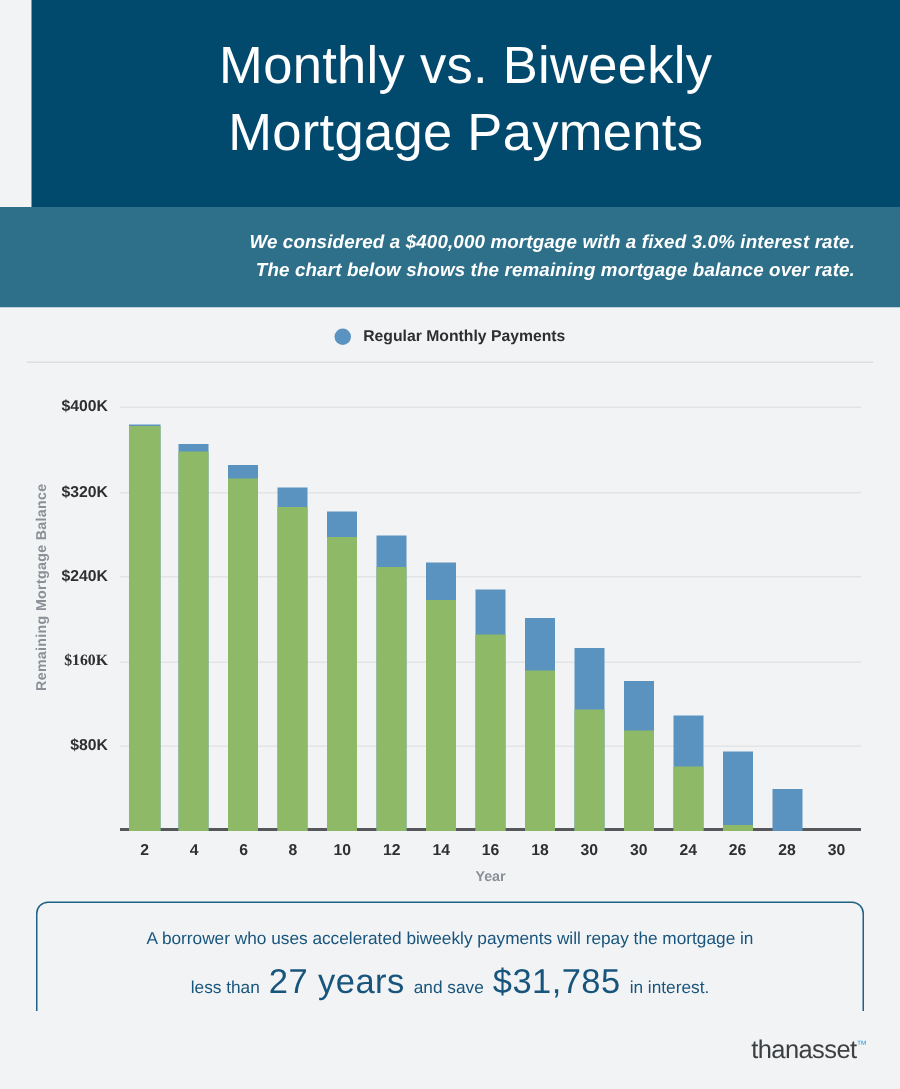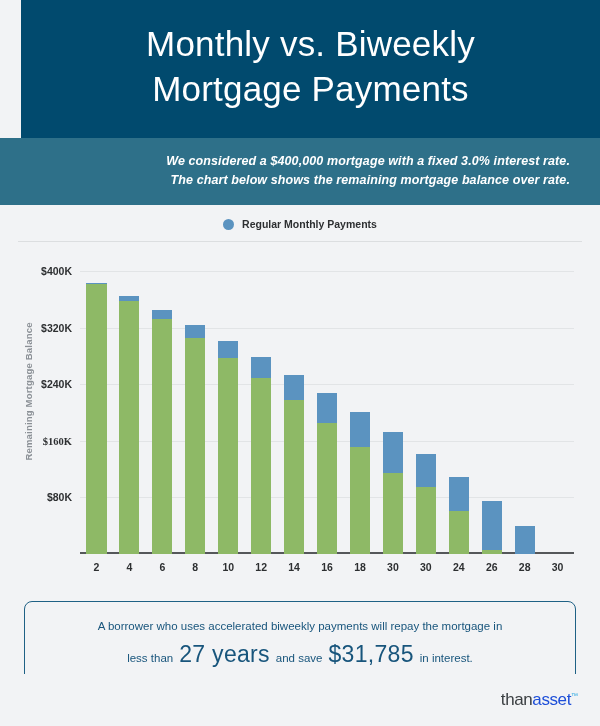--- a/index.html
+++ b/index.html
@@ -223,21 +223,21 @@
     padding-right: 22px;
     background: #f2f3f5;
   }
   .logo {
     font-size: 17px;
     font-weight: 400;
     letter-spacing: -0.4px;
     position: relative;
   }
   .logo .smart { color: #3b3f42; }
-  .logo .asset { color: #1d4ed8; }
+  .logo .asset { color: #404040; }
   .logo .tm {
     font-size: 7px;
     color: #29a7e1;
     vertical-align: super;
     letter-spacing: 0;
   }
 </style>
 </head>
 <body>
 
@@ -392,20 +392,21 @@
         <div class="x-label">14</div>
         <div class="x-label">16</div>
         <div class="x-label">18</div>
         <div class="x-label">30</div>
         <div class="x-label">30</div>
         <div class="x-label">24</div>
         <div class="x-label">26</div>
         <div class="x-label">28</div>
         <div class="x-label">30</div>
       </div>
+    <div class="x-axis-title">Year</div>
   </div>
 
   <div class="callout">
     <div class="callout-line1">A borrower who uses accelerated biweekly payments will repay the mortgage in</div>
     <div class="callout-line2">
       <span class="callout-small">less than</span>
       <span class="callout-big">27 years</span>
       <span class="callout-small">and save</span>
       <span class="callout-big">$31,785</span>
       <span class="callout-small">in interest.</span>

